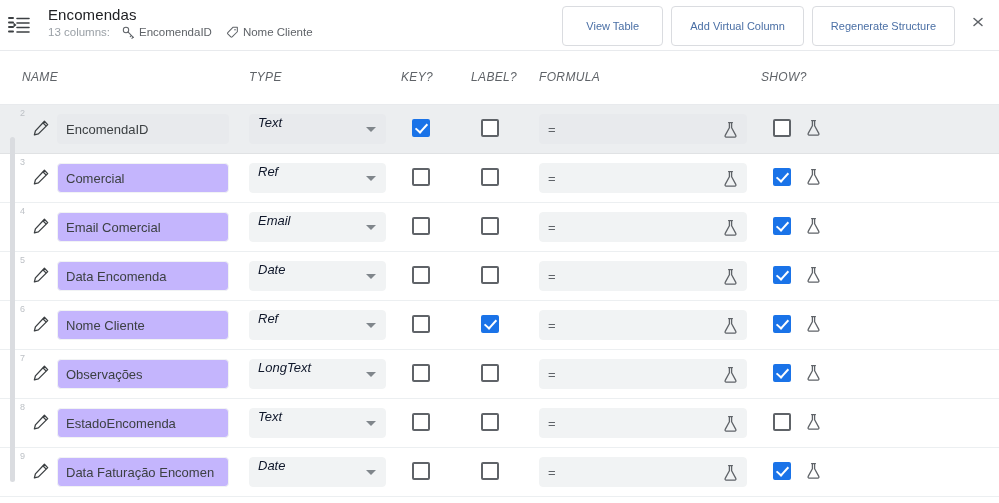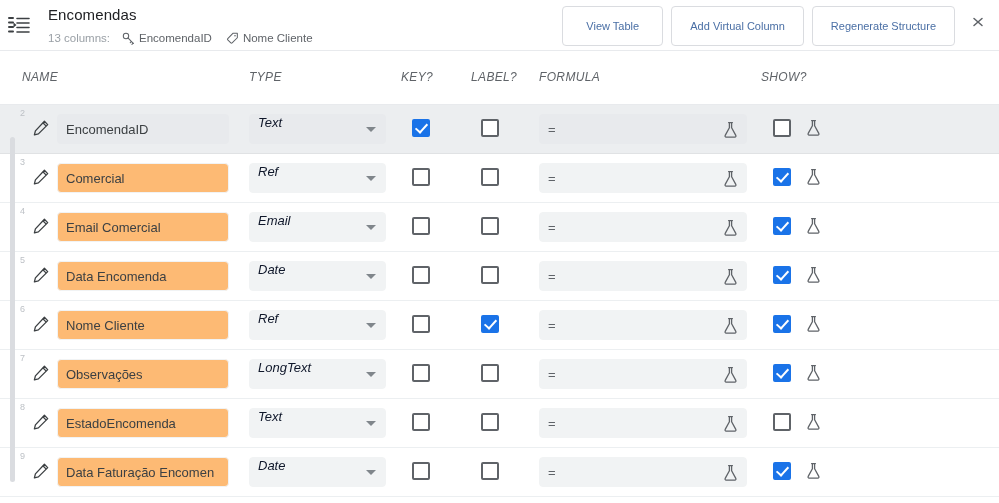--- a/index.html
+++ b/index.html
@@ -28,21 +28,21 @@
     display:flex;flex-direction:column;justify-content:center;align-items:center;
     cursor:pointer;
   }
   .hamburger svg{display:block;}
   .title-block{margin:6px 0 0 18px;flex:0 0 auto;}
   .title{
     font-size:15px;color:#202124;line-height:18px;letter-spacing:.1px;
     white-space:nowrap;
   }
   .subline{
-    margin-top:7px;display:flex;align-items:center;gap:0;
+    margin-top:1px;display:flex;align-items:center;gap:0;
     font-size:11.5px;color:#5f6368;line-height:14px;white-space:nowrap;
   }
   .colcount{color:#9aa0a6;margin-right:12px;}
   .chip{display:inline-flex;align-items:center;gap:4px;margin-right:14px;color:#5f6368;}
   .chip svg{display:block;flex:0 0 auto;}
 
   .toolbar{
     position:absolute;right:8px;top:6px;
     display:flex;align-items:flex-start;gap:8px;
   }
@@ -86,21 +86,21 @@
     position:absolute;left:20px;top:3px;
     font-size:9px;color:#bdc1c6;line-height:10px;
   }
   .edit-icon{
     position:absolute;left:32px;top:14px;width:18px;height:18px;cursor:pointer;
   }
   .edit-icon svg{display:block;}
 
   .name-field{
     position:absolute;left:57px;top:9px;width:172px;height:30px;
-    background:#fdba74;border:1px solid #f1f3f4;border-radius:4px;
+    background:#c4b5fd;border:1px solid #f1f3f4;border-radius:4px;
     display:flex;align-items:center;padding:0 8px;box-sizing:border-box;
     font-size:13px;color:#3c4043;overflow:hidden;white-space:nowrap;
     cursor:text;
   }
   .row.selected .name-field{background:#e8eaed;border-color:#e8eaed;}
 
   .type-field{
     position:absolute;left:249px;top:9px;width:137px;height:30px;
     background:#f1f3f4;border:1px solid #f1f3f4;border-radius:4px;
     display:flex;align-items:flex-start;padding:0 8px;box-sizing:border-box;

